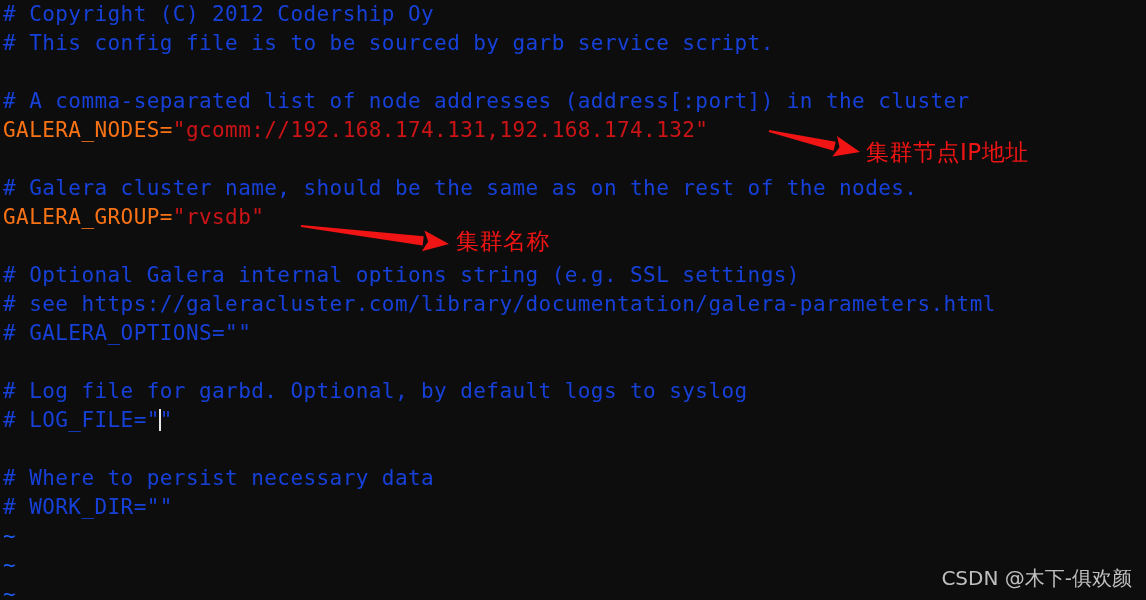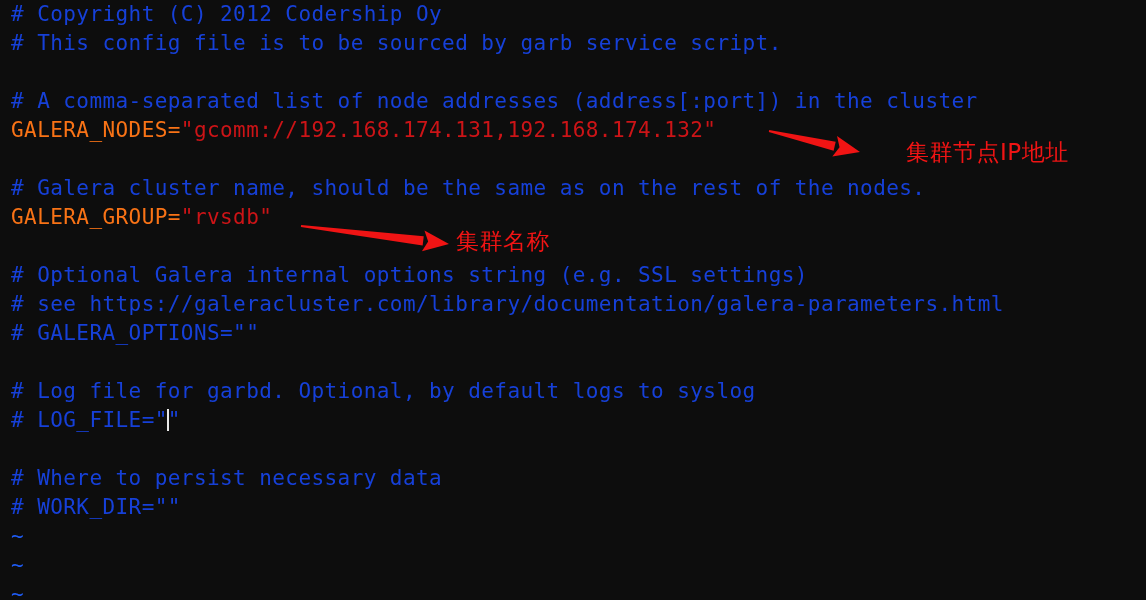--- a/index.html
+++ b/index.html
@@ -23,21 +23,21 @@
     top: 0;
     width: 1146px;
     font-size: 21px;
     line-height: 29px;
     letter-spacing: 0.02em;
     white-space: pre;
   }
   .line {
     height: 29px;
     white-space: pre;
-    padding-left: 11px;
+    padding-left: 3px;
   }
   .c-comment { color: #1640d8; }
   .c-ident   { color: #f97316; }
   .c-string  { color: #cc1417; }
   .c-tilde   { color: #1f5cf5; }
   .c-blank   { color: transparent; }
 
   
   .caret {
     display: inline-block;
@@ -80,22 +80,23 @@
 
 <div id="screen">
 
   <div id="buffer"><div class="line"><span class="c-comment"># Copyright (C) 2012 Codership Oy</span></div><div class="line"><span class="c-comment"># This config file is to be sourced by garb service script.</span></div><div class="line"><span class="c-blank">&nbsp;</span></div><div class="line"><span class="c-comment"># A comma-separated list of node addresses (address[:port]) in the cluster</span></div><div class="line"><span class="c-ident">GALERA_NODES=</span><span class="c-string">"gcomm://192.168.174.131,192.168.174.132"</span></div><div class="line"><span class="c-blank">&nbsp;</span></div><div class="line"><span class="c-comment"># Galera cluster name, should be the same as on the rest of the nodes.</span></div><div class="line"><span class="c-ident">GALERA_GROUP=</span><span class="c-string">"rvsdb"</span></div><div class="line"><span class="c-blank">&nbsp;</span></div><div class="line"><span class="c-comment"># Optional Galera internal options string (e.g. SSL settings)</span></div><div class="line"><span class="c-comment"># see https://galeracluster.com/library/documentation/galera-parameters.html</span></div><div class="line"><span class="c-comment"># GALERA_OPTIONS=""</span></div><div class="line"><span class="c-blank">&nbsp;</span></div><div class="line"><span class="c-comment"># Log file for garbd. Optional, by default logs to syslog</span></div><div class="line"><span class="c-comment"># LOG_FILE="</span><span class="caret"></span><span class="c-comment">"</span></div><div class="line"><span class="c-blank">&nbsp;</span></div><div class="line"><span class="c-comment"># Where to persist necessary data</span></div><div class="line"><span class="c-comment"># WORK_DIR=""</span></div><div class="line"><span class="c-tilde">~</span></div><div class="line"><span class="c-tilde">~</span></div><div class="line"><span class="c-tilde">~</span></div></div>
 
   <div id="annotation-layer">
       <svg class="annot-arrow" width="119" height="49" style="left: 755px; top: 117px;">
         <polygon points="13.797626443971117,14.876952076125157 78.6314751811256,33.63585232602753 80.70018264275417,24.67145332563703 14.202373556028883,13.123047923874843" fill="#f01414"></polygon>
         <polygon points="105,35 77.30480409160292,39.38476038062579 84.53778489041298,30.277950359326073 82.02685373227685,18.92254527103877" fill="#f01414"></polygon>
       </svg>
-      <div class="annot-label" style="left: 866px; top: 137px; color: rgb(240, 20, 20); margin-left: 40px;">集群节点IP地址</div>
+      <div class="annot-label" style="left: 866px; top: 137px; color: rgb(240, 20, 20);">集群节点IP地址</div>
       <svg class="annot-arrow" width="176" height="46" style="left: 287px; top: 212px;">
         <polygon points="13.89134122101673,14.89341662719577 135.6348192328744,33.42732025726171 136.7455534180367,24.294616957038286 14.10865877898327,13.10658337280423" fill="#f01414"></polygon>
         <polygon points="162,32 134.92250057065075,39.284162591100646 141.15361203209872,29.464628490390385 137.45787208026036,18.437774623199353" fill="#f01414"></polygon>
       </svg>
       <div class="annot-label" style="left: 456px; top: 226px; color: rgb(240, 20, 20);">集群名称</div>
     </div>
 
+  <div id="watermark" style="color: rgb(207, 207, 207);">CSDN @木下-俱欢颜</div>
 
 </div>
 
 </body></html>

